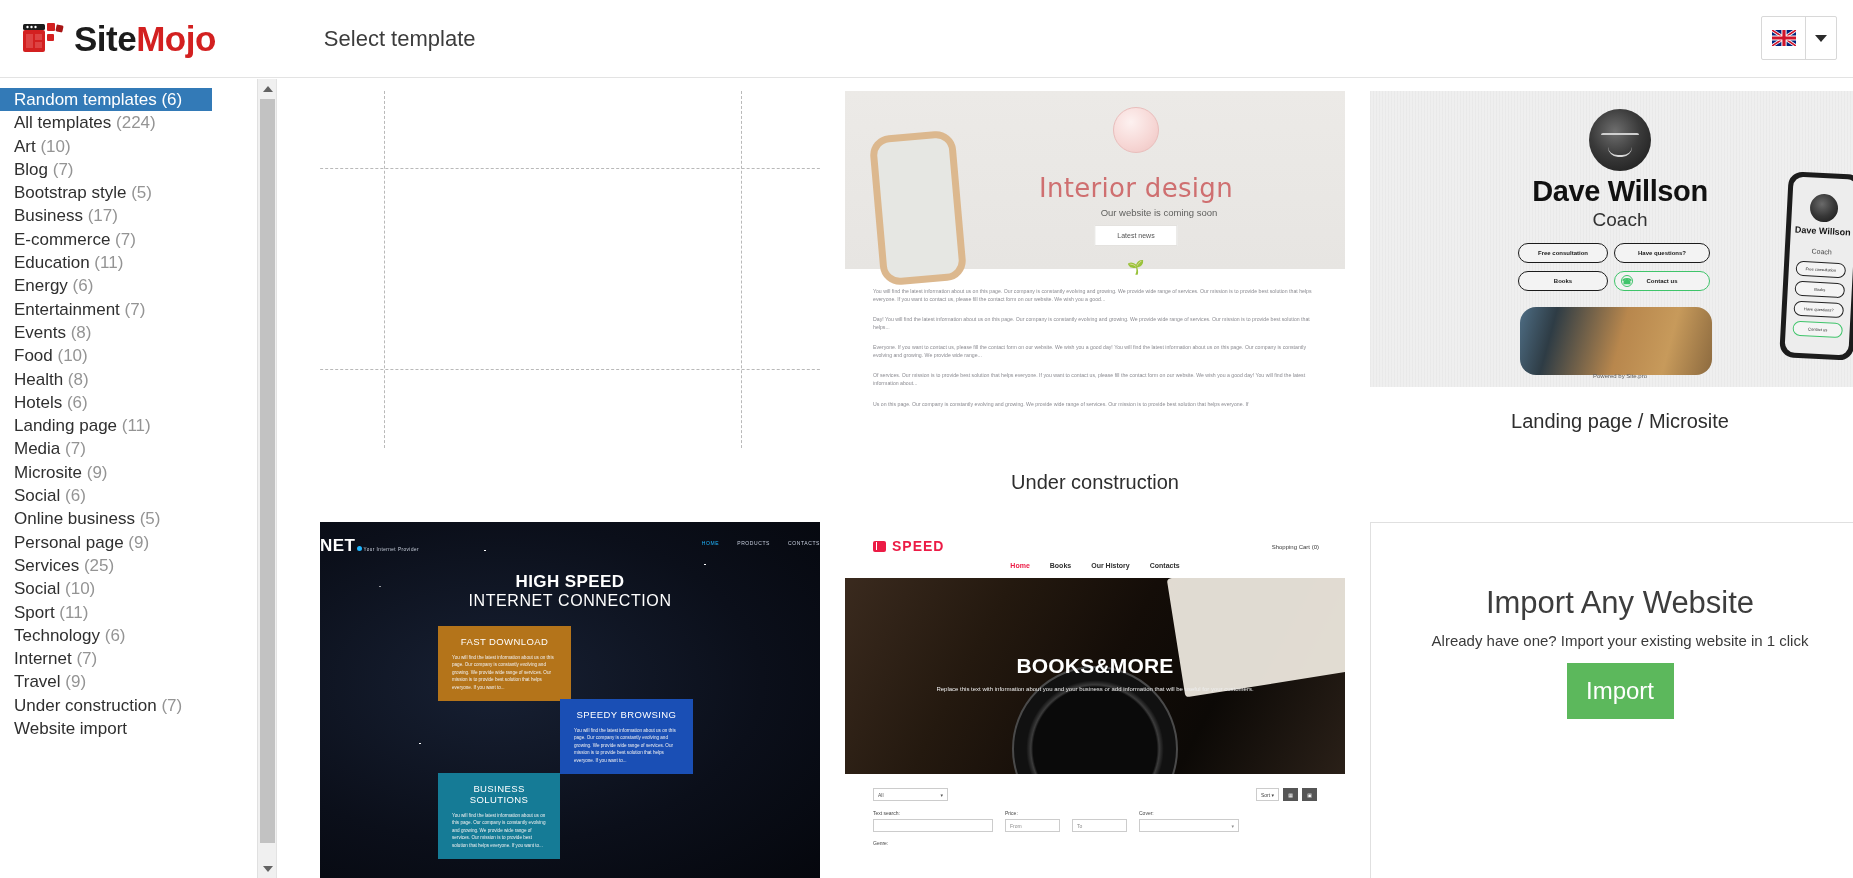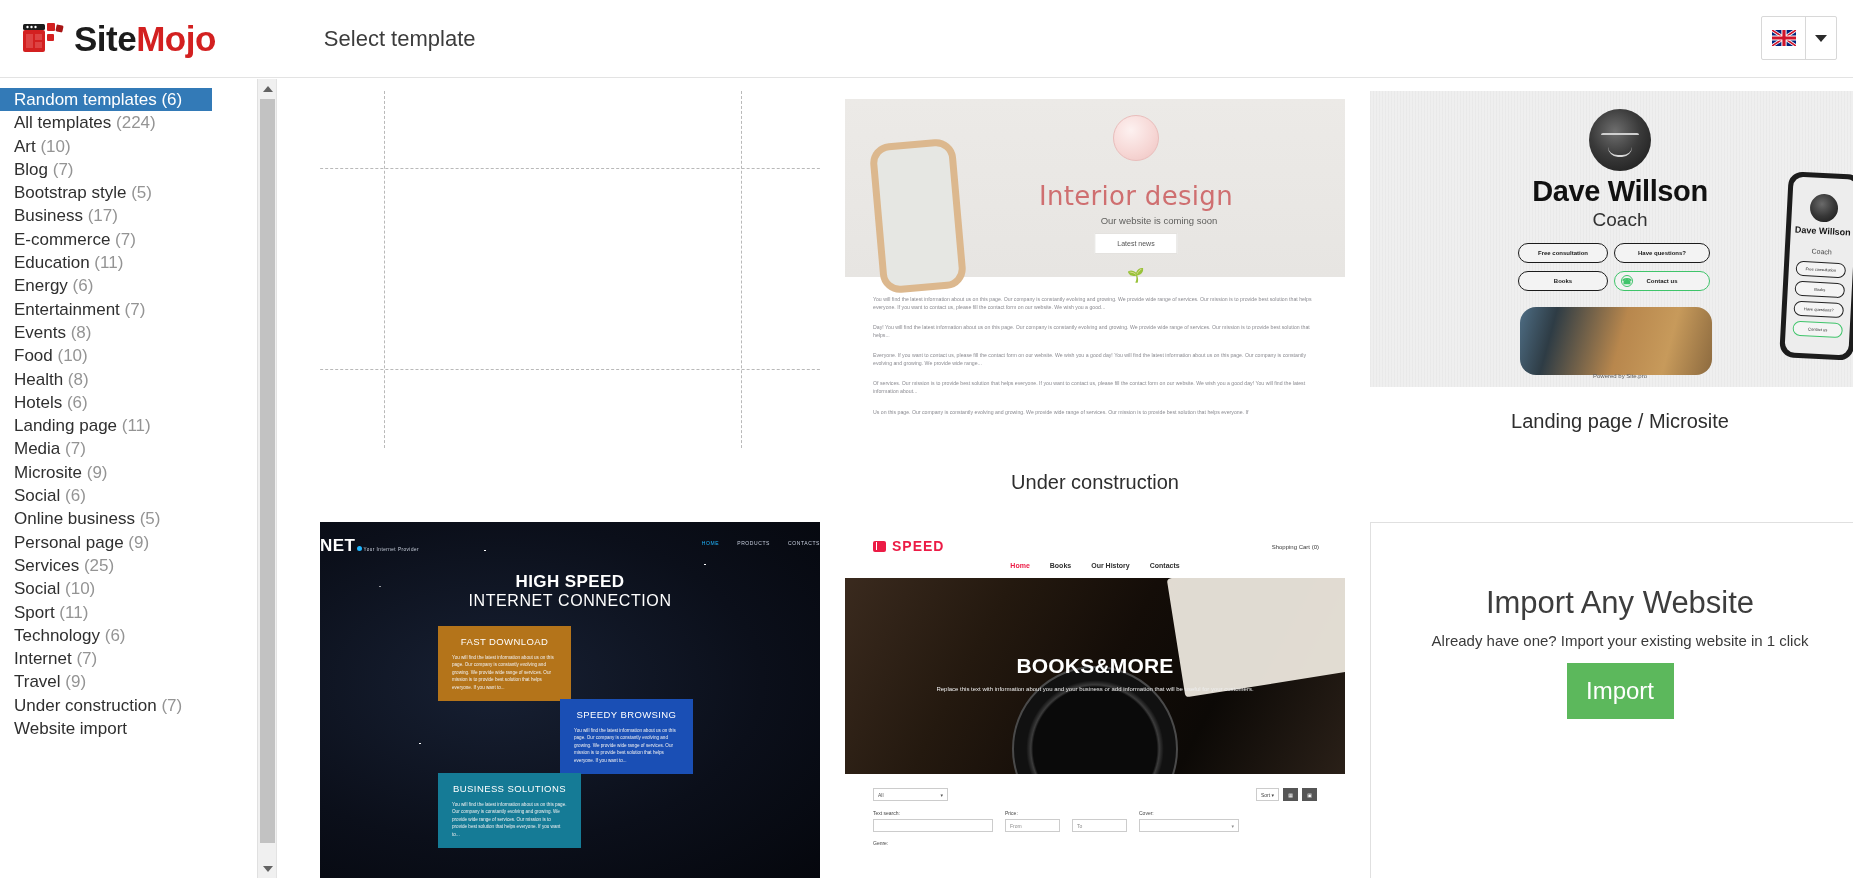--- a/index.html
+++ b/index.html
@@ -152,21 +152,20 @@
   }
   .bl-v, .bl-h { position: absolute; }
   .bl-v { top: 0; bottom: -30px; width: 0; border-left: 1px dashed #b9b9b9; }
   .bl-h { left: -40px; right: -40px; height: 0; border-top: 1px dashed #b9b9b9; }
 
   
   .uc-hero {
     width: 582px; height: 178px;
     background: linear-gradient(180deg,#eceae7 0%, #e7e5e2 100%);
     position: relative;
-    margin-top: 8px;
   }
   .uc-mirror {
     position: absolute; left: 30px; top: 42px;
     width: 86px; height: 150px;
     border: 7px solid #dcb88e; border-radius: 20px;
     background: #e6e7e3;
     transform: rotate(-5deg);
   }
   .uc-circle {
     position: absolute; left: 50%; top: 16px;
@@ -336,21 +335,21 @@
     position: absolute; padding: 10px 14px; color: #fff;
   }
   .net-card .t {
     font-size: 9.5px; letter-spacing: 0.4px; margin-bottom: 7px;
   }
   .net-card .b { font-size: 4.6px; line-height: 1.62; color: #f1f1f1; }
   .nc1 { left: 118px; top: 104px; width: 133px; background: #b4741a; text-align: center; }
   .nc1 .b { text-align: left; }
   .nc2 { left: 240px; top: 177px; width: 133px; background: #1a4fb5; text-align: center; }
   .nc2 .b { text-align: left; }
-  .nc3 { left: 118px; top: 251px; width: 143px; background: #157b96; text-align: center; }
+  .nc3 { left: 118px; top: 251px; width: 122px; background: #157b96; text-align: center; }
   .nc3 .b { text-align: left; }
 
   
   .reader { width: 500px; height: 357px; background: #fff; position: relative; overflow: hidden; }
   .rd-top { height: 56px; position: relative; }
   .rd-logo {
     position: absolute; left: 28px; top: 16px;
     font-size: 14px; font-weight: bold; color: #ec1b45; letter-spacing: 1px;
     display: flex; align-items: center; gap: 6px;
   }

